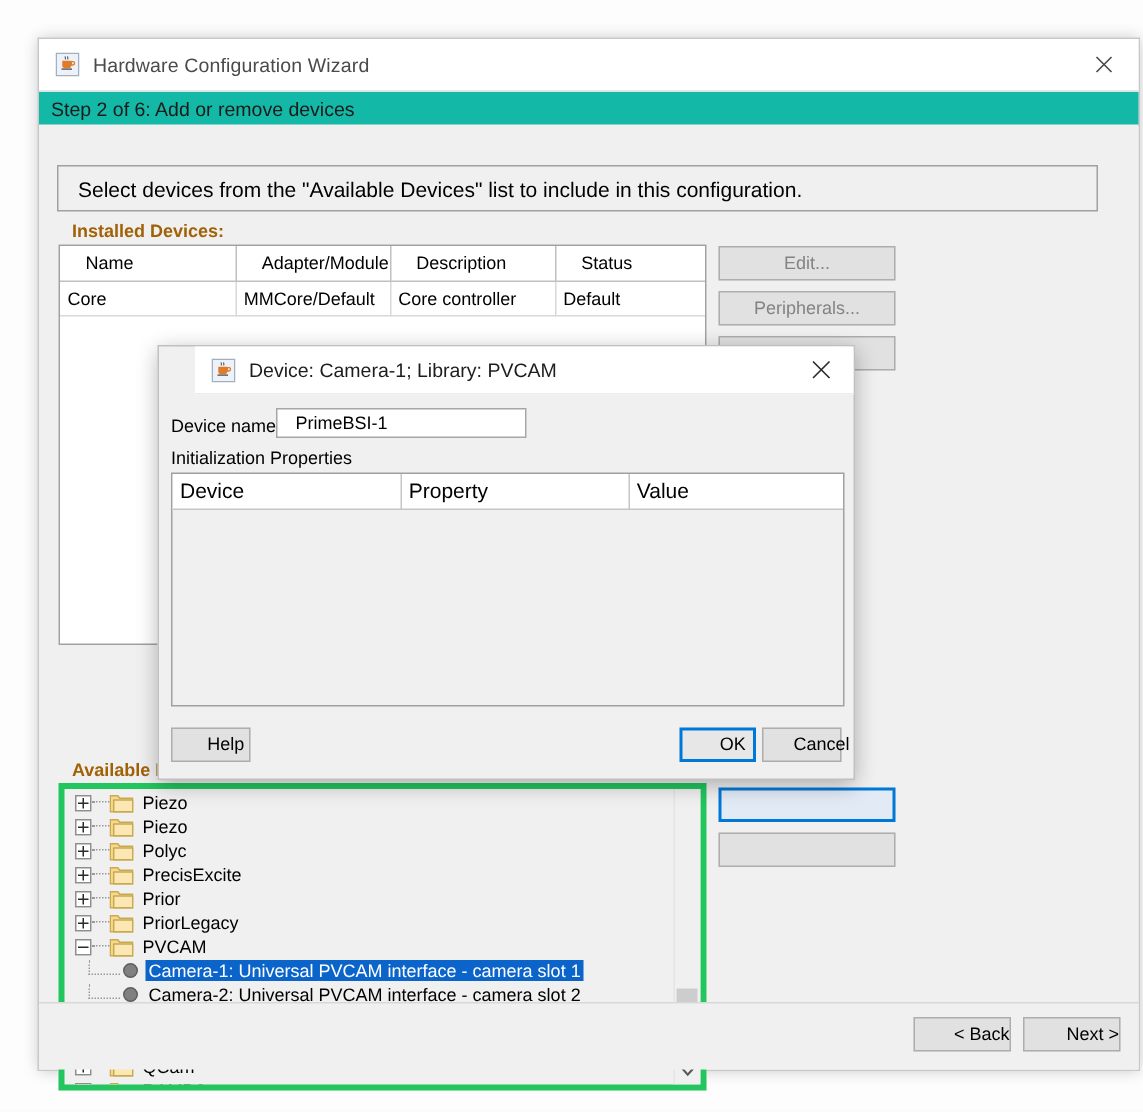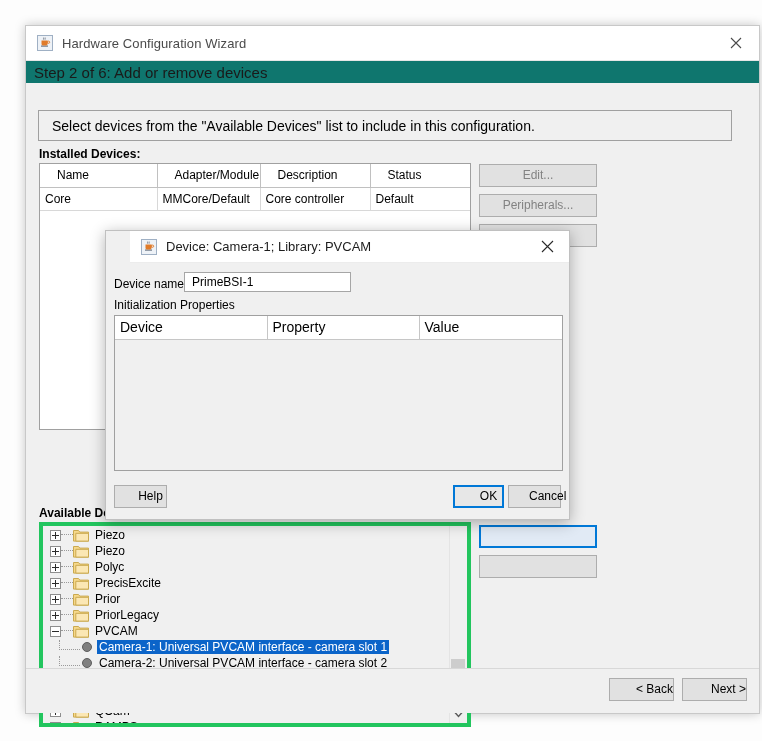--- a/index.html
+++ b/index.html
@@ -54,23 +54,23 @@
     display: flex; align-items: center; justify-content: center;
     cursor: default;
   }
   .win-close svg { display:block; }
 
   .step-bar {
     height: 23px;
     padding-left: 8px;
     display: flex;
     align-items: center;
-    font-size: 15px;
+    font-size: 13px;
     color: #1a1a1a;
-    background: #0f766e;
+    background: #14b8a6;
   }
 
   .content-area {
     position: absolute;
     left: 0; right: 0;
     top: 57px; bottom: 0;
     background: #f0f0f0;
   }
 
   .instruction-panel {
@@ -86,21 +86,22 @@
     align-items: center;
     padding-left: 13px;
     font-size: 14px;
     color: #000;
   }
 
   .section-label {
     position: absolute;
     font-size: 12px;
     font-weight: bold;
-    color: #000000;
+    color: #a16207;
+    margin-left: 9px;
   }
   #installed-label { left: 13px; top: 64px; }
   #available-label { left: 13px; top: 423px; }
 
   
   #installed-table {
     position: absolute;
     left: 13px;
     top: 80px;
     width: 432px;
@@ -326,21 +327,21 @@
   }
   #devname-input {
     position: absolute;
     left: 78px; top: 9px;
     width: 167px; height: 20px;
     box-sizing: border-box;
     border: 1px solid #a6a6a6;
     background: #ffffff;
     font-size: 12px;
     font-family: "Liberation Sans", sans-serif;
-    padding: 0 7px;
+    padding: 0 12px;
     color: #000;
     outline: none;
   }
   #init-props-label {
     position: absolute;
     left: 8px; top: 35px;
     font-size: 12px;
     color: #000;
   }
   #props-table {

